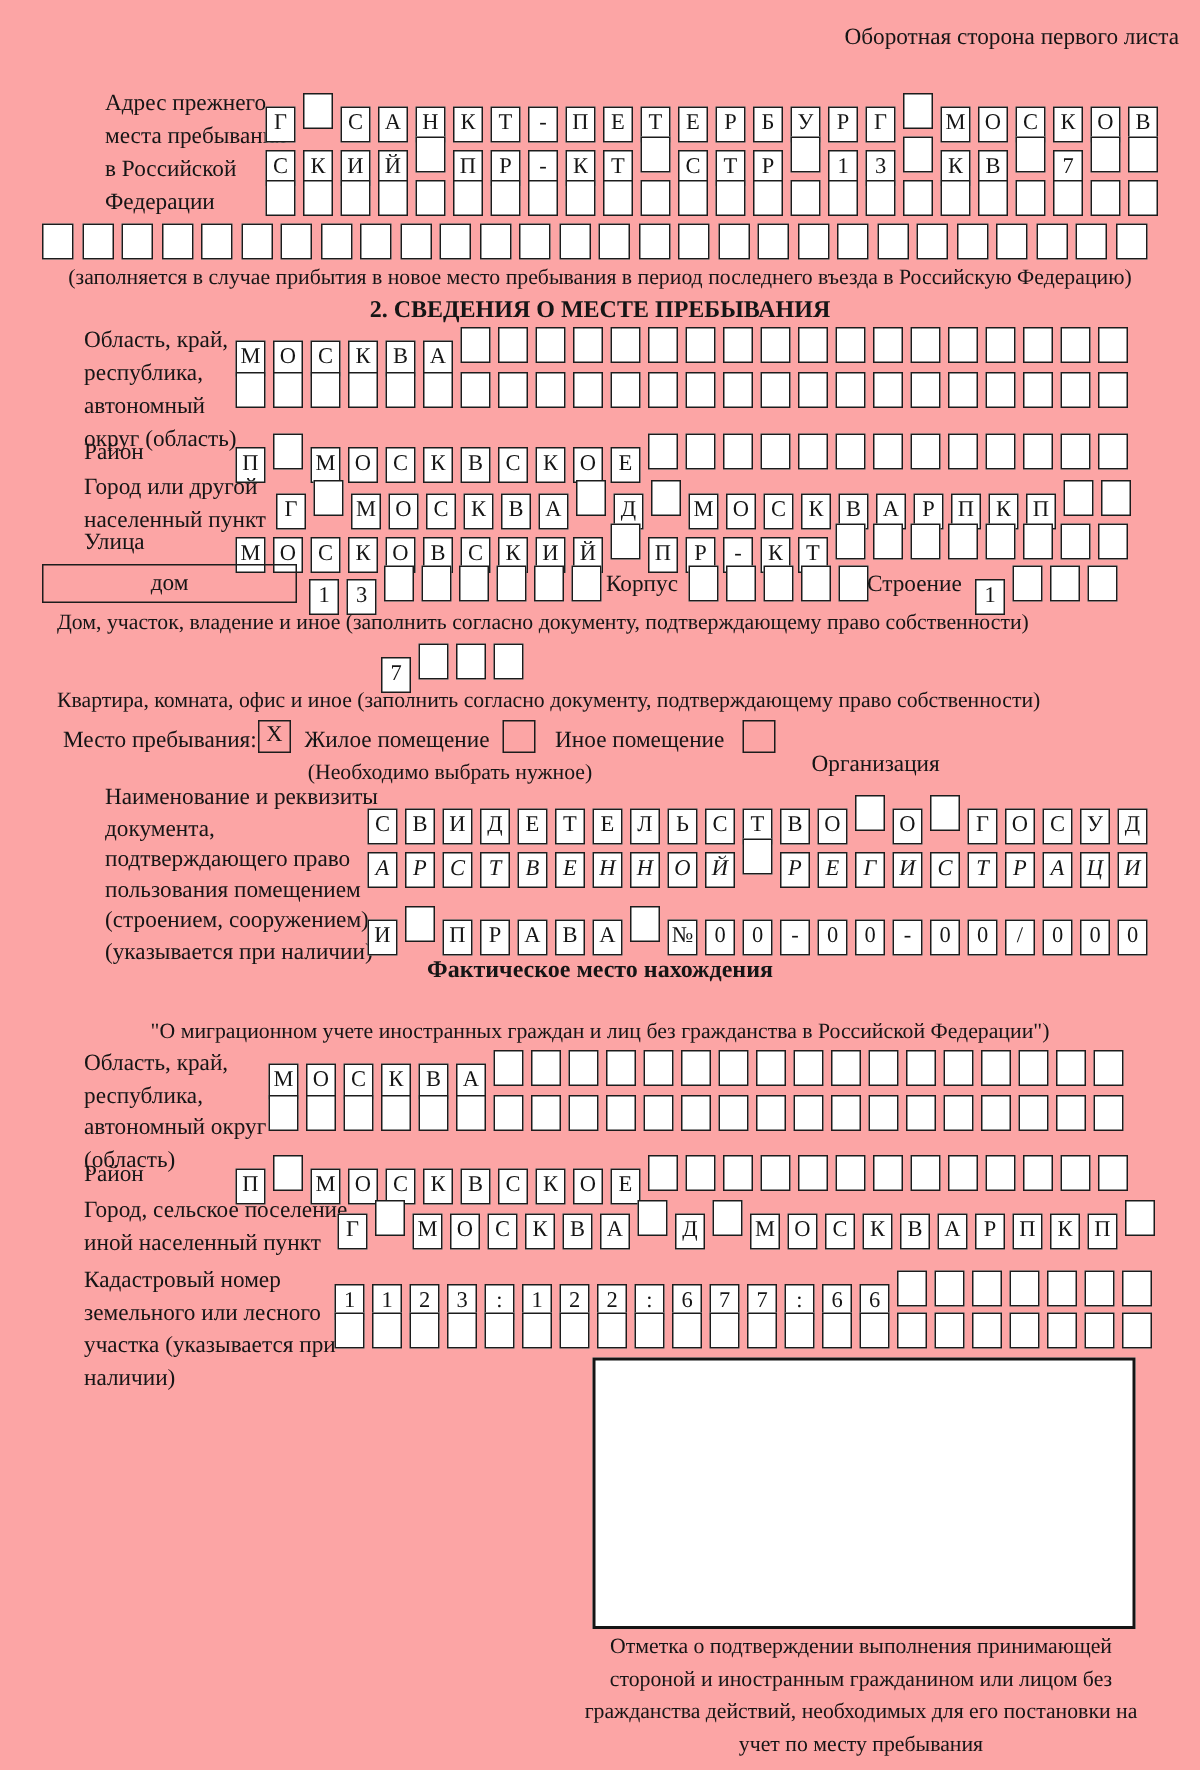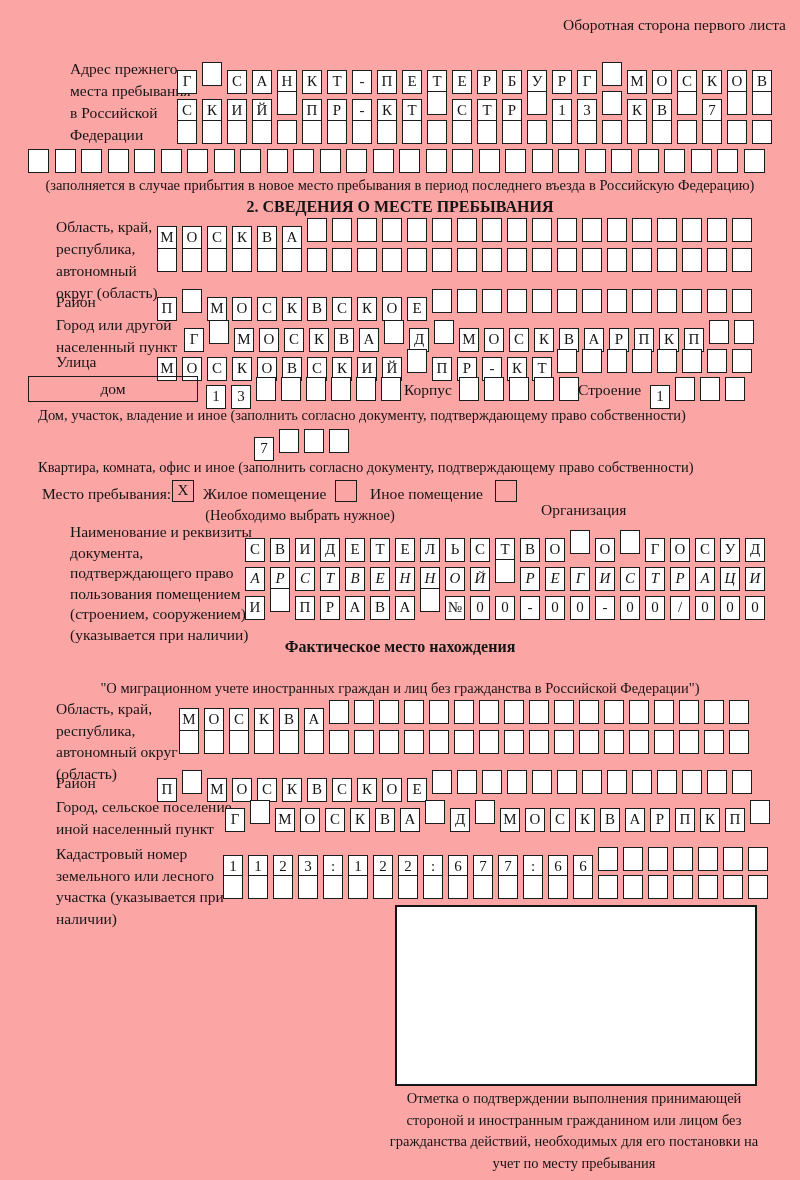--- a/index.html
+++ b/index.html
@@ -35,21 +35,21 @@
   #stroenie-label{left:578px;top:379px;} #stroenie-row{left:650px;top:377px;}
   #house-note{left:38px;top:407px;}
   #apt-cell{left:28px;top:428px;width:220px;} #apt-row{left:254px;top:429px;}
   #apt-note{left:38px;top:459px;}
   #stay-label{left:42px;top:483px;}
   #stay-ck1{left:172px;top:480px;} #stay-lb1{left:203px;top:483px;}
   #stay-ck2{left:335px;top:480px;} #stay-lb2{left:370px;top:483px;}
   #stay-ck3{left:495px;top:480px;} #stay-lb3{left:541px;top:483px;margin-top:16px;}
   #stay-note{left:150px;top:507px;width:300px;text-align:center;}
   #doc-label{left:70px;top:522px;width:198px;line-height:20.5px;}
-  #doc-r1{left:245px;top:530px;} #doc-r2{left:245px;top:559px;font-style:italic;} #doc-r3{left:245px;top:588px;}
+  #doc-r1{left:245px;top:530px;} #doc-r2{left:245px;top:559px;font-style:italic;} #doc-r3{left:245px;top:604px;}
   #fact-title{top:638px;}
   #fact-note1{top:662px;} #fact-note2{top:680px;}
   #reg2-label{left:56px;top:698px;width:132px;line-height:21.5px;}
   #reg2-r1{left:179px;top:700px;} #reg2-r2{left:179px;top:730px;}
   #dist2-label{left:56px;top:772px;} #dist2-row{left:157px;top:770px;}
   #city2-label{left:56px;top:796px;width:202px;} #city2-row{left:225px;top:800px;}
   #cad-label{left:56px;top:843px;width:182px;line-height:21.5px;}
   #cad-r1{left:223px;top:847px;} #cad-r2{left:223px;top:875px;}
   #mark-box{left:395px;top:905px;width:358px;height:177px;border:2px solid #151515;background:#fff;}
   #mark-note{left:383px;top:1088px;width:382px;text-align:center;line-height:21.5px;}

